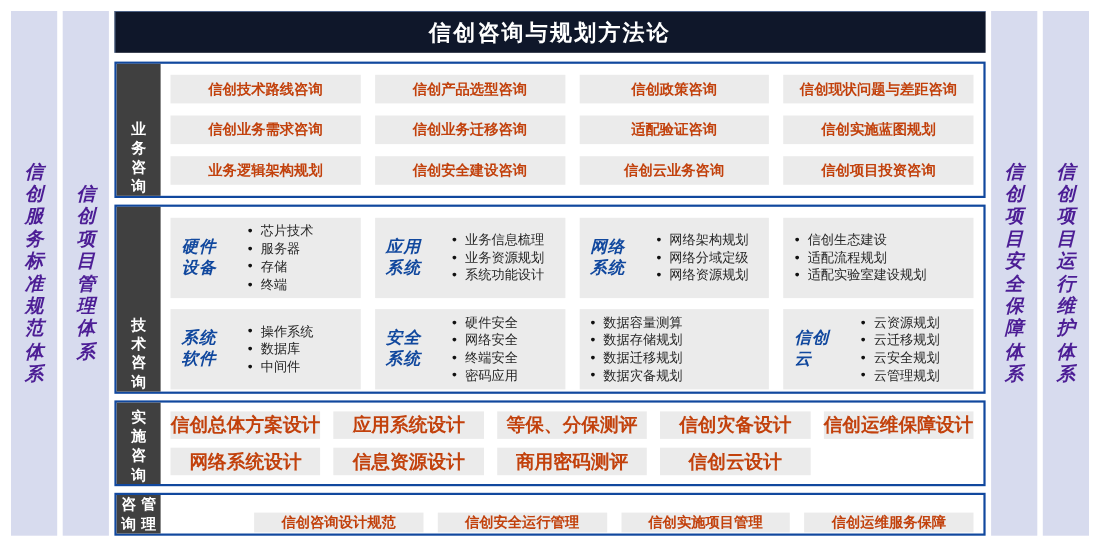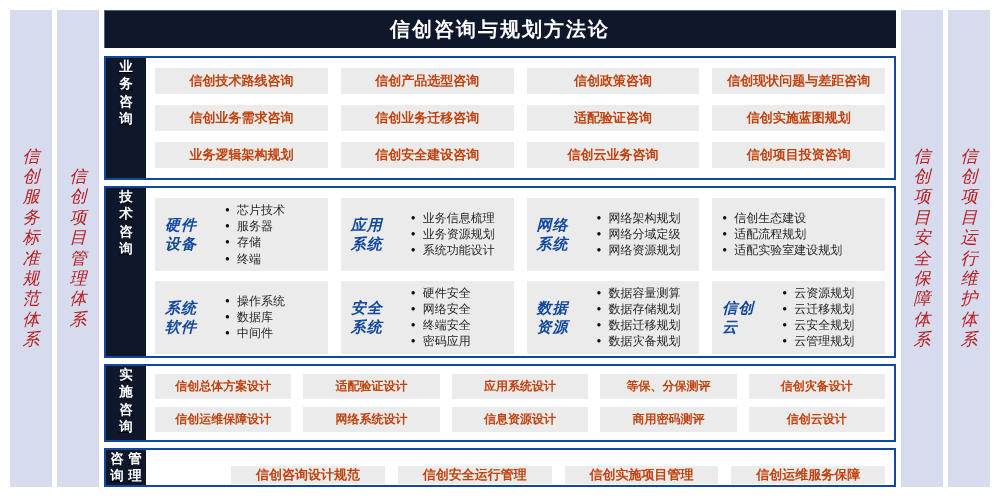--- a/index.html
+++ b/index.html
@@ -8,22 +8,22 @@
     background:#ffffff;
     display:flex; gap:5px; padding:10px 10px 9px 10px;
     font-family:"Liberation Sans", sans-serif;
   }
   
   .vbar {
     width:42px; flex:none; background:#d7dbee;
     display:flex; align-items:center; justify-content:center;
   }
   .vbar .vtext {
-    font-size:17px; font-weight:normal; font-style:italic;
-    color:#b91c1c; width:1.15em; line-height:1.2;
+    font-size:17px; font-weight:bold; font-style:italic;
+    color:#4c1d95; width:1.15em; line-height:1.2;
     word-break:break-all; text-align:center;
   }
   
   .main { flex:1; min-width:0; display:flex; flex-direction:column; }
   .title-bar {
     flex:none; height:38px; margin-bottom:8px;
     background:#0f172a; color:#ffffff;
     display:flex; align-items:center; justify-content:center;
     font-size:20px; font-weight:bold; letter-spacing:2px;
     box-shadow: inset 1px 1px 0 rgba(130,160,210,.55);
@@ -31,40 +31,40 @@
   .sec {
     display:flex; border:2px solid #11489e; background:#ffffff;
     margin-bottom:6px; min-height:0;
   }
   .sec:last-child { margin-bottom:0; }
   .sec-business { height:120px; flex:none; }
   .sec-tech     { height:168px; flex:none; }
   .sec-impl     { height:74px;  flex:none; }
   .sec-mgmt     { flex:1;gap:32px; }
   .sec-label {
-    width:40px; flex:none; background:#0f172a;
-    display:flex; align-items:flex-start; justify-content:center; gap:3px;text-decoration:underline;
+    width:40px; flex:none; background:#404040;
+    display:flex; align-items:flex-end; justify-content:center; gap:3px;
   }
   .sec-label .vtext {
     color:#ffffff; font-size:13.5px; font-weight:bold;
     width:1.12em; line-height:1.28; word-break:break-all; text-align:center;
   }
   .sec-body { flex:1; min-width:0; display:grid; }
   .grid4 { grid-template-columns:repeat(4,1fr); }
   .grid5 { grid-template-columns:repeat(5,1fr); }
   .sec-business .sec-body { padding:10px 9px; gap:11px 13px; }
   .sec-tech .sec-body     { padding:10px 9px; gap:10px 13px; }
   .sec-impl .sec-body     { padding:8px 9px;  gap:8px 12px; }
   .sec-mgmt .sec-body     { padding:16px 9px;  gap:8px 13px;margin-left:44px; }
   .item {
     background:#ebebeb; color:#c2410c;
     display:flex; align-items:center; justify-content:center;
     font-size:13px; font-weight:bold; white-space:nowrap; min-width:0;
   }
-  .sec-impl .item { font-size:12px; }
+  .sec-impl .item { font-size:17px; }
   
   .card {
     background:#ebebeb; display:flex; align-items:center;
     padding:4px 6px 4px 10px; gap:8px; min-width:0;
   }
   .card-title {
     flex:none; width:52px; color:#11489e;
     font-weight:bold; font-style:italic; font-size:15px;
     line-height:1.3; text-align:left; letter-spacing:1px;
   }
@@ -235,24 +235,20 @@
                 <span class="dot">●</span>
                 <span class="btext">终端安全</span>
               </div>
               <div class="bullet">
                 <span class="dot">●</span>
                 <span class="btext">密码应用</span>
               </div>
             </div>
   </div>
           <div class="card">
-    <div class="card-title">
-              <div>数据</div>
-              <div>资源</div>
-            </div>
     <div class="card-bullets">
               <div class="bullet">
                 <span class="dot">●</span>
                 <span class="btext">数据容量测算</span>
               </div>
               <div class="bullet">
                 <span class="dot">●</span>
                 <span class="btext">数据存储规划</span>
               </div>
               <div class="bullet">
@@ -291,21 +287,20 @@
   </div>
         </div>
     </section>
 
     <section class="sec sec-impl">
       <div class="sec-label">
         <div class="vtext">实施咨询</div>
       </div>
       <div class="sec-body grid5">
           <div class="item">信创总体方案设计</div>
-          <div class="item">适配验证设计</div>
           <div class="item">应用系统设计</div>
           <div class="item">等保、分保测评</div>
           <div class="item">信创灾备设计</div>
           <div class="item">信创运维保障设计</div>
           <div class="item">网络系统设计</div>
           <div class="item">信息资源设计</div>
           <div class="item">商用密码测评</div>
           <div class="item">信创云设计</div>
         </div>
     </section>

